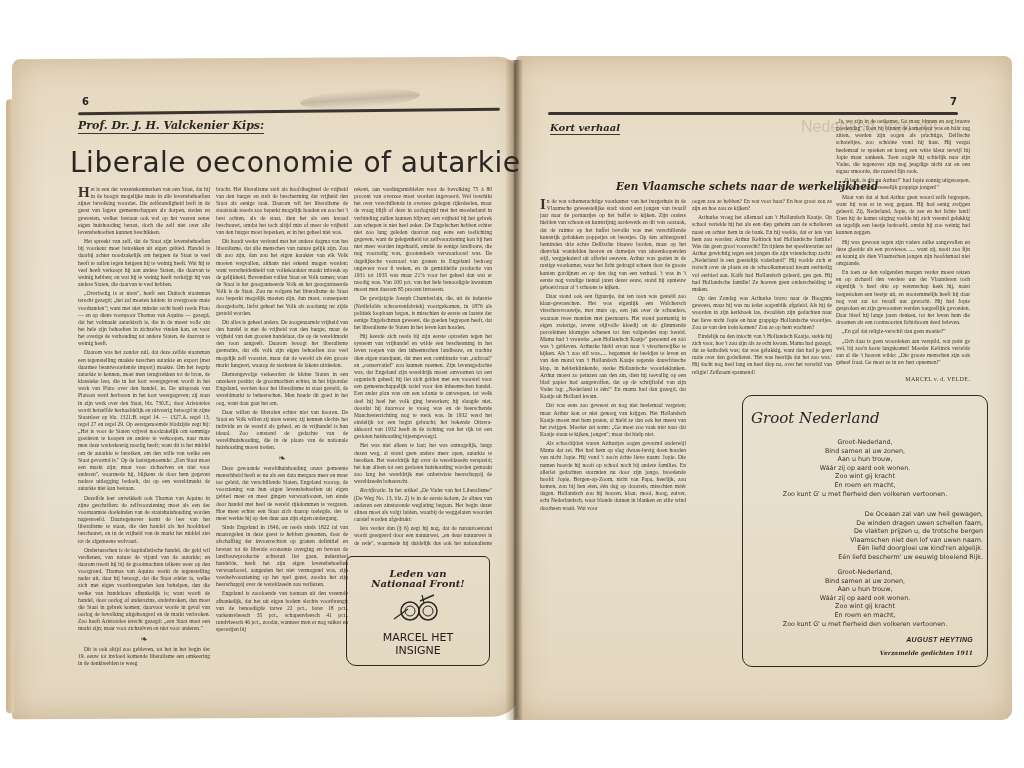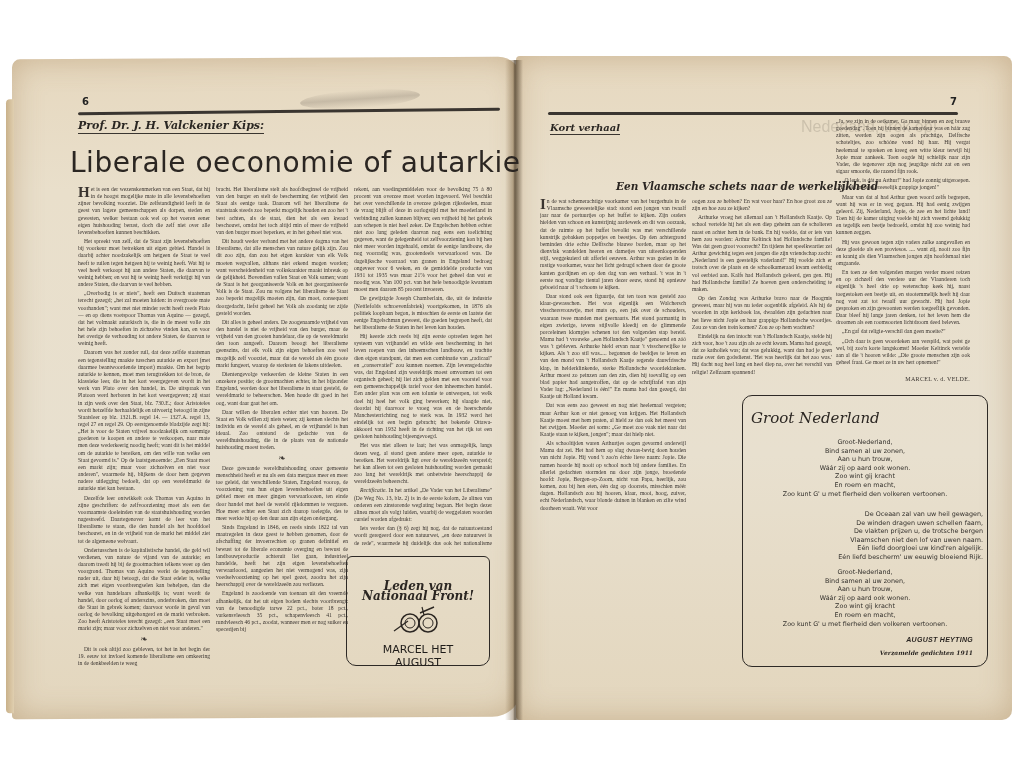--- a/index.html
+++ b/index.html
@@ -68,21 +68,21 @@
   .column p.nofirst { text-indent: 0; }
   .column .ornament { text-align: center; font-size: 9px; margin: 3px 0; color: #3a3430; }
   .column .signature { text-align: right; font-size: 6px; letter-spacing: 0.3px; margin-top: 3px; }
   .column em { font-style: italic; }
 
   .ad-box {
     position: absolute; left: 346px; top: 556px; width: 144px; height: 110px;
     border: 1.5px solid #2e2a26; border-radius: 6px 6px 10px 10px; text-align: center;
   }
   .ad-box .ad-lead {
-    font-family: "DejaVu Serif", serif; font-style: italic; font-weight: bold; font-size: 12px; line-height: 10px; margin-top: 24px; color: #2b2622;
+    font-family: "DejaVu Serif", serif; font-style: italic; font-weight: bold; font-size: 10px; line-height: 10px; margin-top: 12px; color: #2b2622;
   }
   .ad-box .ad-emblem { margin: 2px auto 0; width: 60px; height: 32px; }
   .ad-box .ad-cta {
     font-family: "DejaVu Sans", sans-serif; font-size: 11px; line-height: 13px; margin-top: 4px; color: #1f1c19;
   }
 
   .poem-box {
     position: absolute; left: 742px; top: 395px; width: 246px; height: 272px;
     border: 1.5px solid #2e2a26; border-radius: 10px 10px 12px 10px;
   }
@@ -168,21 +168,21 @@
       <circle cx="22" cy="20" r="9" fill="none" stroke="#2b2622" stroke-width="1.5"></circle>
       <circle cx="22" cy="20" r="5" fill="none" stroke="#2b2622" stroke-width="1"></circle>
       <circle cx="40" cy="20" r="9" fill="none" stroke="#2b2622" stroke-width="1.5"></circle>
       <circle cx="40" cy="20" r="5" fill="none" stroke="#2b2622" stroke-width="1"></circle>
       <line x1="6" y1="28" x2="20" y2="18" stroke="#2b2622" stroke-width="1.2"></line>
       <line x1="32" y1="10" x2="46" y2="4" stroke="#2b2622" stroke-width="1.4"></line>
       <line x1="34" y1="4" x2="36" y2="12" stroke="#2b2622" stroke-width="1.2"></line>
     </svg>
     <div class="ad-cta">
       <div>MARCEL HET</div>
-      <div>AUGUST</div>
+      <div>INSIGNE</div>
     </div>
   </div>
 
   <div class="page-number" style="left:950px; top:96px;">7</div>
   <div class="rule" style="left:548px; top:112px; width:410px;"></div>
   <div class="byline" style="left:550px; top:122px; font-size:10px;">Kort verhaal</div>
   <div class="ghost-banner">Nederland, trek op!</div>
   <div class="subhead-right">Een Vlaamsche schets naar de werkelijkheid</div>
 
   <div class="column" style="left:540px; top:198px; width:146px; height:478px;">

